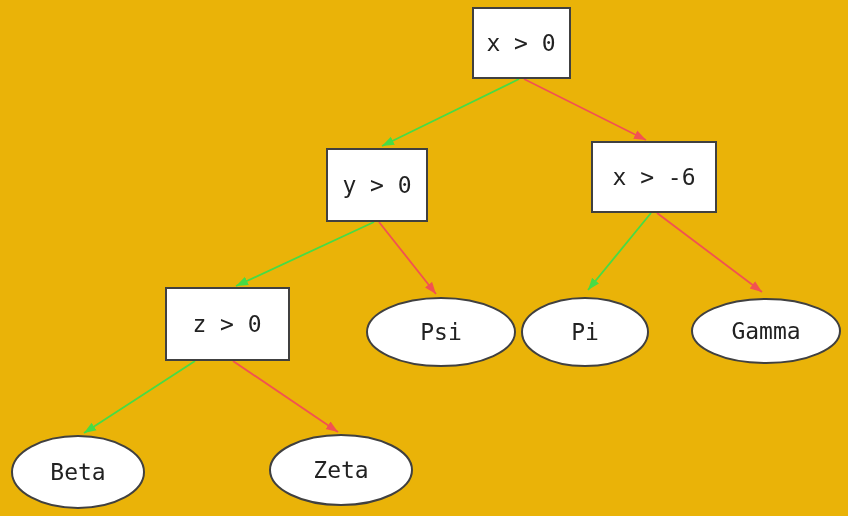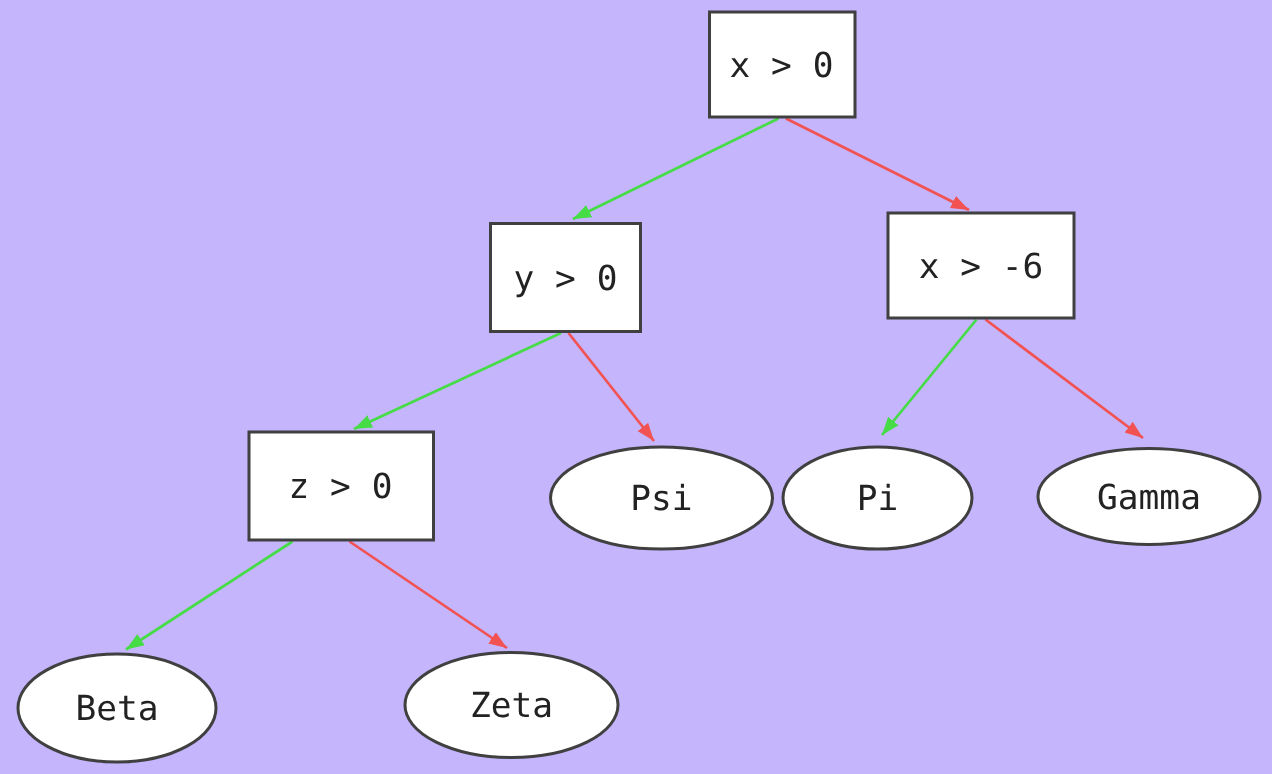--- a/index.html
+++ b/index.html
@@ -7,21 +7,21 @@
     padding: 0;
     background: #ffffff;
     width: 848px;
     height: 516px;
     overflow: hidden;
   }
   .canvas {
     width: 848px;
     height: 516px;
     position: relative;
-    background: #c4b5fd;
+    background: #eab308;
   }
   svg text {
     font-family: "DejaVu Sans Mono", "Liberation Mono", monospace;
     font-size: 23px;
     fill: #222222;
     text-anchor: middle;
   }
   .node-shape {
     fill: #ffffff;
     stroke: #404040;

